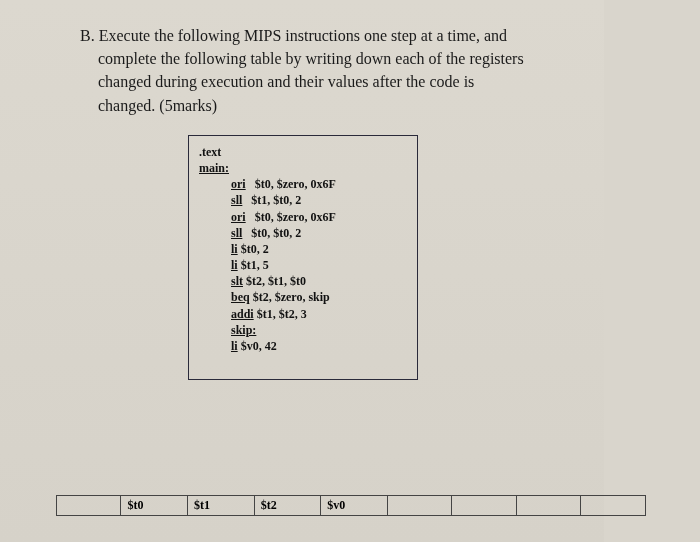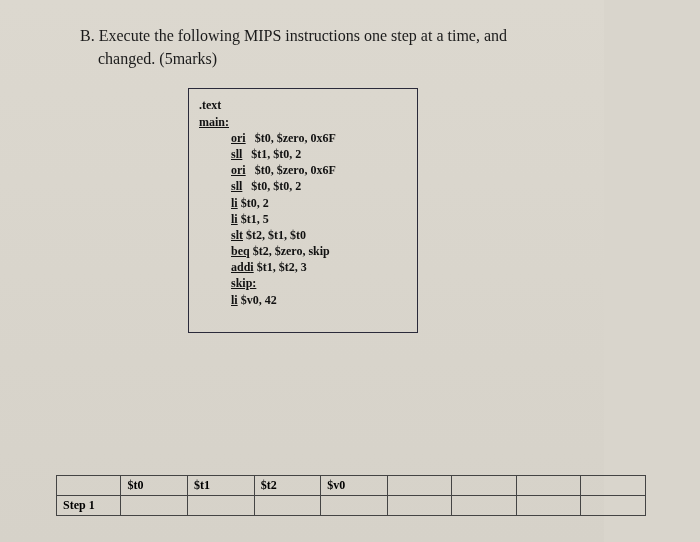--- a/index.html
+++ b/index.html
@@ -88,20 +88,22 @@
       width: 60px;
     }
   </style>
 </head>
 <body>
 
 <div class="page">
 
   <div class="question-text">
     <span class="indent">B. Execute the following MIPS instructions one step at a time, and</span>
+    <span class="indent" style="padding-left:18px;text-indent:0;">complete the following table by writing down each of the registers</span>
+    <span class="indent" style="padding-left:18px;text-indent:0;">changed during execution and their values after the code is</span>
     <span class="indent" style="padding-left:18px;text-indent:0;">changed. (5marks)</span>
   </div>
 
   <div class="code-box"><span>.text</span>
 <span class="ul">main:</span>
 <span class="iblock"><span class="ul">ori</span>   $t0, $zero, 0x6F</span><span class="iblock"><span class="ul">sll</span>   $t1, $t0, 2</span><span class="iblock"><span class="ul">ori</span>   $t0, $zero, 0x6F</span><span class="iblock"><span class="ul">sll</span>   $t0, $t0, 2</span><span class="iblock"><span class="ul">li</span> $t0, 2</span><span class="iblock"><span class="ul">li</span> $t1, 5</span><span class="iblock"><span class="ul">slt</span> $t2, $t1, $t0</span><span class="iblock"><span class="ul">beq</span> $t2, $zero, skip</span><span class="iblock"><span class="ul">addi</span> $t1, $t2, 3</span><span class="iblock"><span class="ul">skip:</span></span><span class="iblock"><span class="ul">li</span> $v0, 42</span></div>
 
   <div class="table-wrap">
     <table>
       <tbody>
@@ -109,28 +111,17 @@
         <th class="row-label"></th>
         <th class="col-reg">$t0</th>
         <th class="col-reg">$t1</th>
         <th class="col-reg">$t2</th>
         <th class="col-reg">$v0</th>
         <th class="col-empty"></th>
         <th class="col-empty"></th>
         <th class="col-empty"></th>
         <th class="col-empty"></th>
       </tr>
-      <tr>
-        <td class="row-label">Step 1</td>
-        <td></td>
-        <td></td>
-        <td></td>
-        <td></td>
-        <td></td>
-        <td></td>
-        <td></td>
-        <td></td>
-      </tr>
     </tbody>
       </table>
   </div>
 
 </div>
 
 </body></html>

